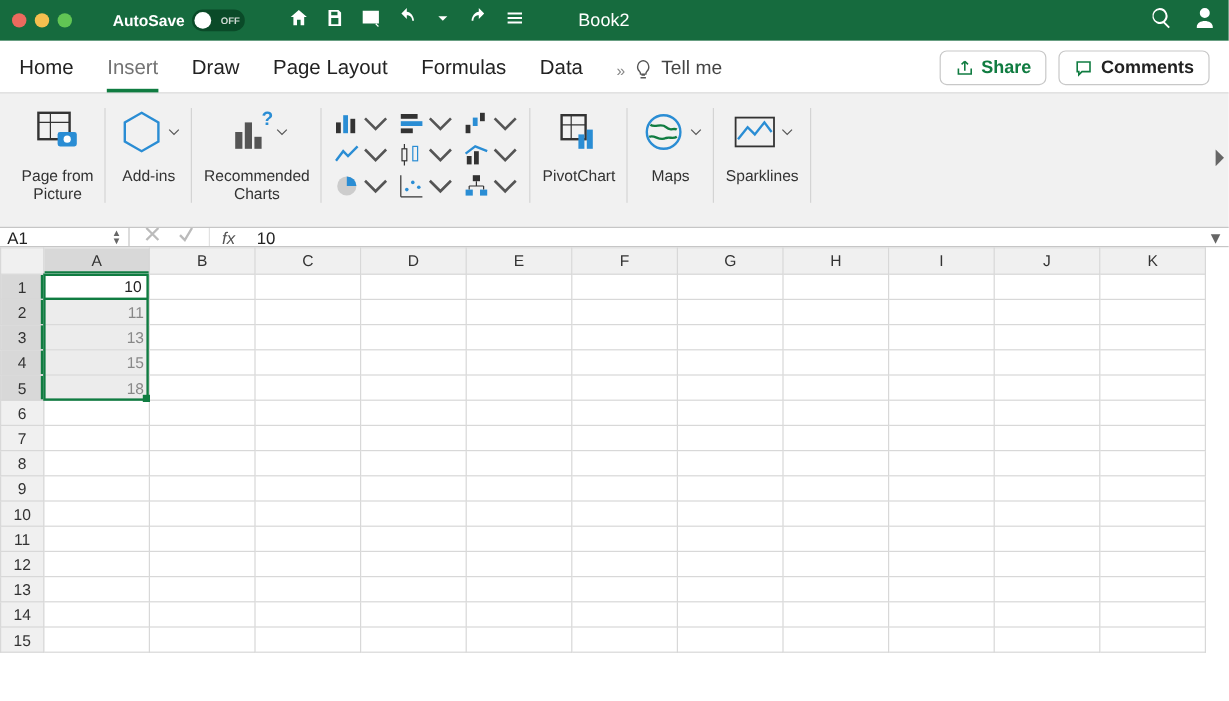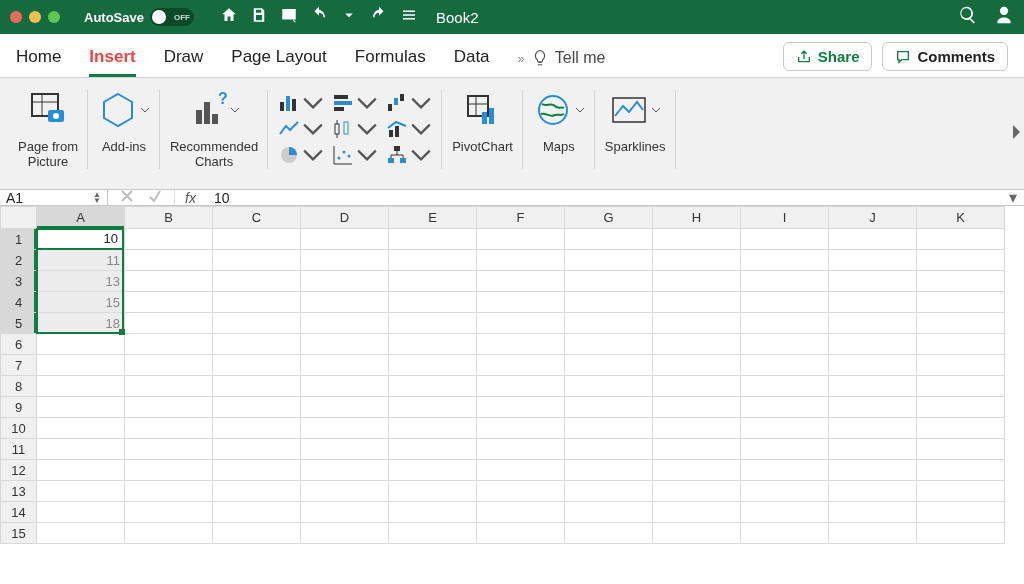--- a/index.html
+++ b/index.html
@@ -1,37 +1,37 @@
 <!DOCTYPE html>
 <html><head>
 <meta charset="utf-8">
 <style>
   * { box-sizing: border-box; margin:0; padding:0; font-family: -apple-system, "Helvetica Neue", Arial, sans-serif; }
   body { width:1024px; height:584px; overflow:hidden; background:#fff; color:#222; }
 
   
   .titlebar {
-    height:34px; background:#166b3e; display:flex; align-items:center; padding:0 10px; gap:18px; color:#fff;
+    height:34px; background:#166b3e; display:flex; align-items:center; padding:0 10px; gap:28px; color:#fff;
   }
   .traffic { display:flex; gap:7px; }
   .dot { width:12px; height:12px; border-radius:50%; }
   .dot.red{background:#ec6a5e;} .dot.yel{background:#f5bf4f;} .dot.grn{background:#61c554;}
   .autosave { display:flex; align-items:center; gap:6px; font-size:13px; font-weight:600; margin-left:6px;}
   .switch { width:44px; height:18px; border-radius:9px; background:#0a4a28; position:relative; display:flex; align-items:center; justify-content:flex-end; padding-right:4px; font-size:8px; font-weight:700; color:#cfd9d3;}
   .switch::before{content:""; position:absolute; left:2px; top:2px; width:14px; height:14px; border-radius:50%; background:#fff;}
   .qat { display:flex; align-items:center; gap:12px; margin-left:8px; }
   .qat svg { width:18px; height:18px; fill:#fff; }
-  .doc-title { font-size:15px; margin-left:0; }
+  .doc-title { font-size:15px; margin-left:16px; }
   .titlebar-right { margin-left:auto; display:flex; gap:16px; align-items:center;}
   .titlebar-right svg{width:20px;height:20px;fill:#fff;}
 
   
   .tabstrip { height:44px; background:#fff; border-bottom:1px solid #d0d0d0; display:flex; align-items:flex-end; padding:0 16px; gap:28px; position:relative;}
   .tab { font-size:17px; color:#222; padding-bottom:10px; cursor:pointer; }
-  .tab.active { color:#ef4444; font-weight:700; border-bottom:3px solid #107c41; padding-bottom:7px;}
+  .tab.active { color:#737373; font-weight:400; border-bottom:3px solid #107c41; padding-bottom:7px;}
   .tell-me-wrap{ display:flex; align-items:center; gap:6px; padding-bottom:10px; color:#444;}
   .tell-me-wrap .chev{font-size:13px;color:#888;}
   .bulb{width:18px;height:18px;}
   .actions{ margin-left:auto; display:flex; gap:10px; padding-bottom:6px;}
   .pillbtn{ border:1px solid #c8c8c8; border-radius:6px; padding:5px 12px; display:flex; align-items:center; gap:6px; font-size:15px; font-weight:600; background:#fff; cursor:pointer;}
   .pillbtn.share{ color:#107c41;}
   .pillbtn svg{width:16px;height:16px;}
 
   
   .ribbon{ height:112px; background:#f1f1f1; border-bottom:1px solid #c6c6c6; display:flex; align-items:stretch; padding:4px 0 0 8px; position:relative;}

